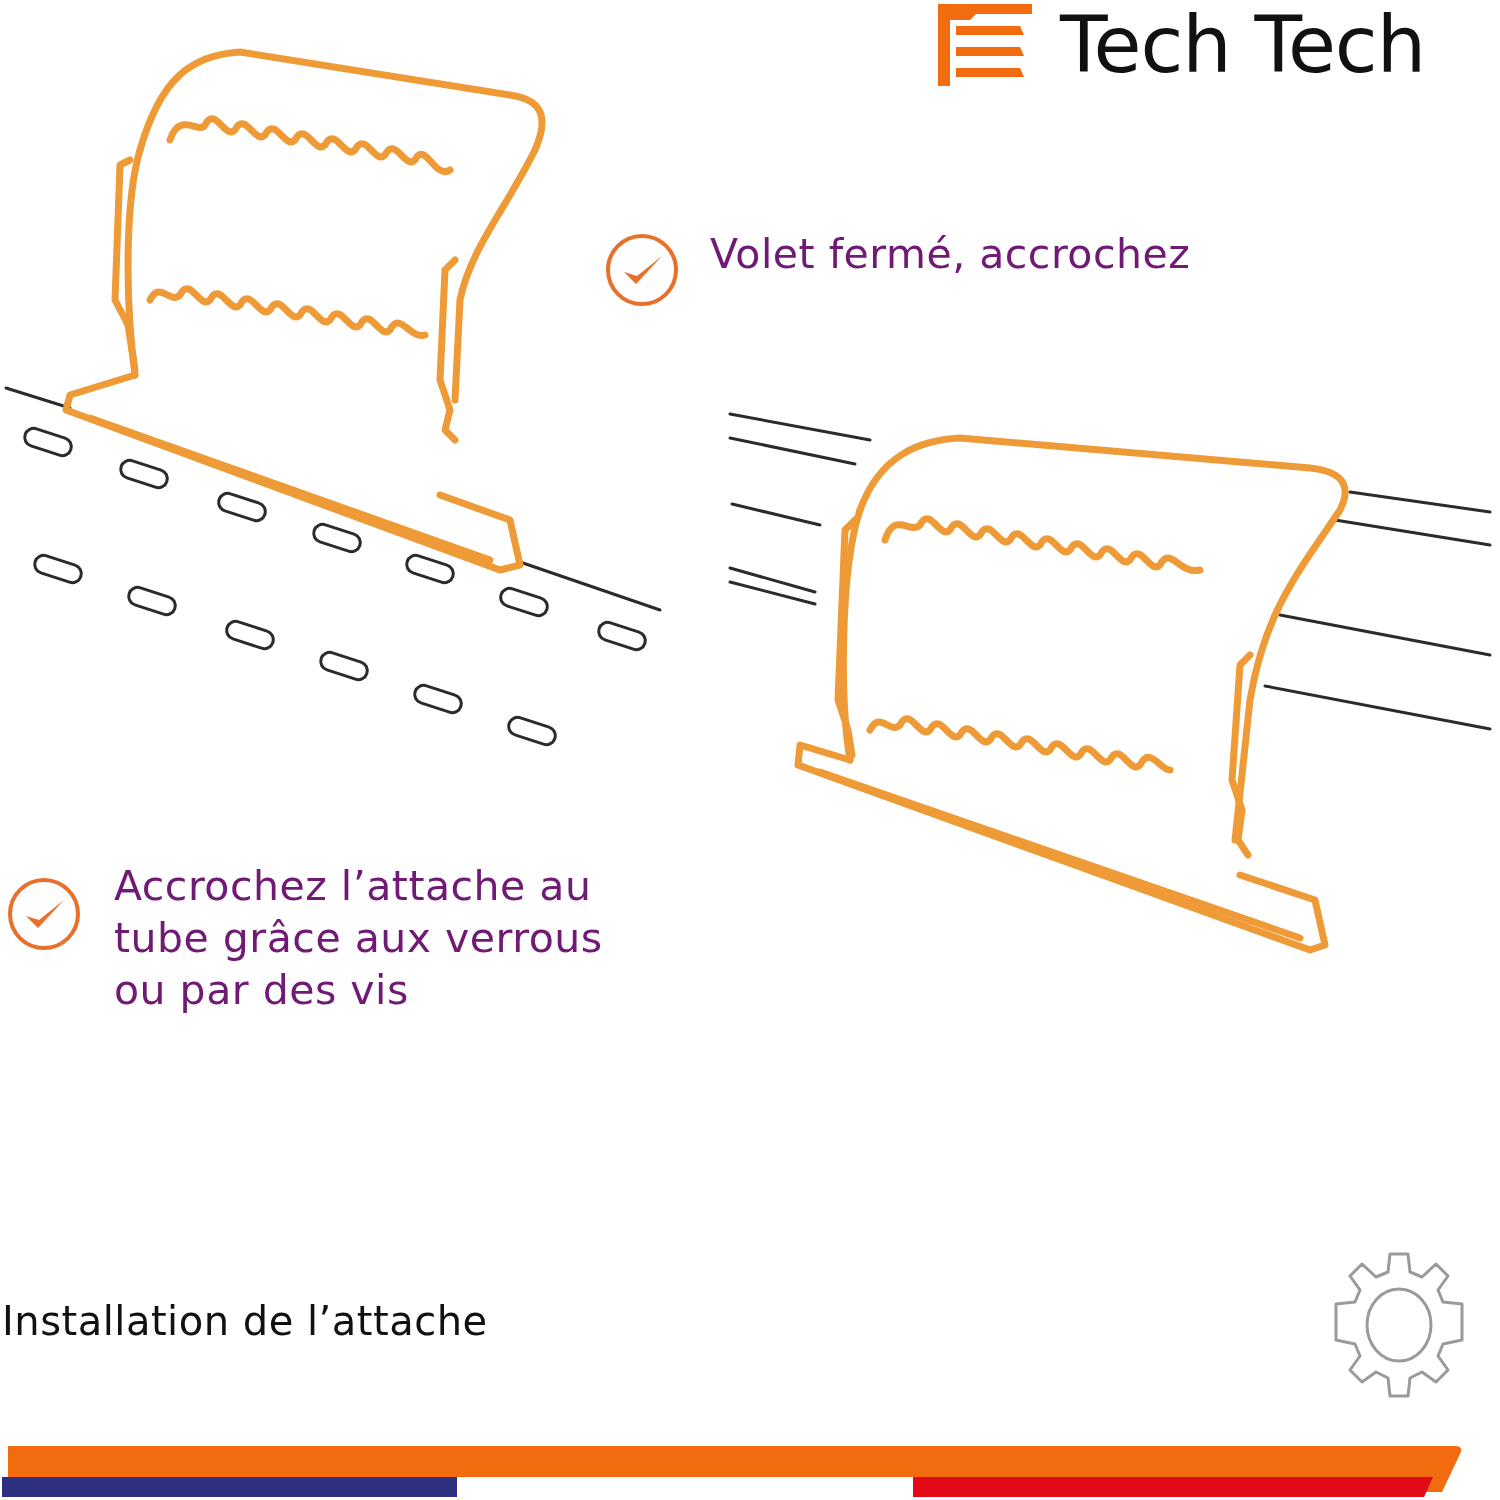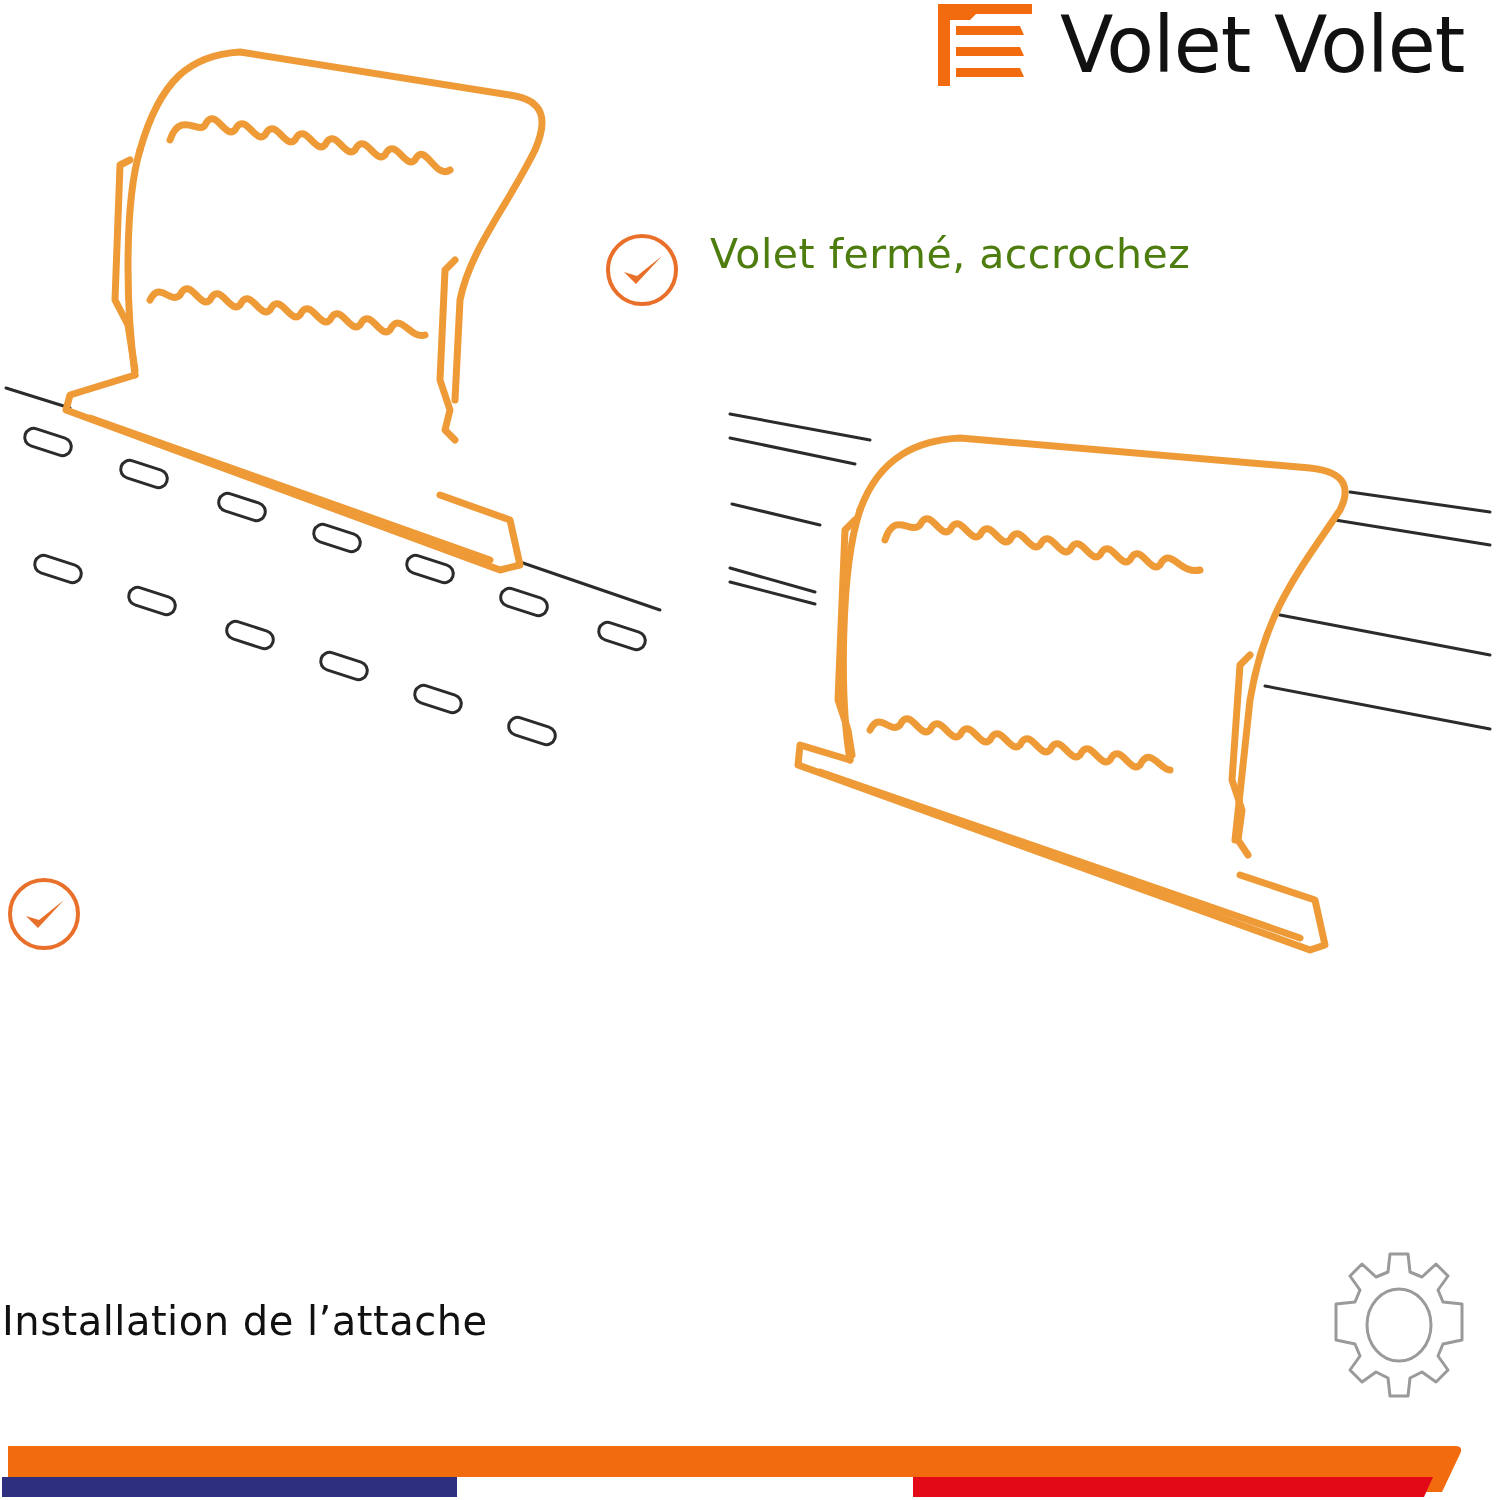--- a/index.html
+++ b/index.html
@@ -1,39 +1,39 @@
 <!DOCTYPE html>
 <html><head>
 <meta charset="utf-8">
 <style>
   html, body { margin:0; padding:0; background:#ffffff; }
   body { width:1500px; height:1500px; position:relative; overflow:hidden; font-family:"DejaVu Sans", sans-serif; color:#111; }
   .abs { position:absolute; }
   .brand { left:936px; top:0; height:90px; display:flex; align-items:center; gap:28px; }
   .brand-name { font-size:78px; font-weight:500; letter-spacing:-1px; color:#111; line-height:1; }
   .step { display:flex; align-items:flex-start; gap:38px; }
-  .step-text { font-size:41px; line-height:52px; color:#4d7c0f; letter-spacing:0.5px; }
+  .step-text { font-size:41px; line-height:52px; color:#701a75; letter-spacing:0.5px; }
   .step-text div { white-space:nowrap; }
   .title { left:2px; top:1298px; font-size:40px; color:#111; letter-spacing:0.5px; white-space:nowrap; }
   .gear { left:1322px; top:1250px; }
   svg { display:block; }
 </style>
 </head>
 <body>
 
 <div class="abs brand">
   <span>
     <svg width="96" height="86" viewBox="0 0 96 86">
       <path d="M2 2 H96 V12 H40 L34 18 H14 V84 H2 Z" fill="#F26B0F"></path>
       <path d="M20 24 H84 L88 33 H20 Z" fill="#F26B0F"></path>
       <path d="M20 45 H84 L88 54 H20 Z" fill="#F26B0F"></path>
       <path d="M20 66 H84 L88 75 H20 Z" fill="#F26B0F"></path>
     </svg>
   </span>
-  <span class="brand-name">Volet Volet</span>
+  <span class="brand-name">Tech Tech</span>
 </div>
 
 <div class="abs" style="left:0;top:40px;">
   <svg width="680" height="720" viewBox="0 0 680 720">
     <g fill="none" stroke="#2B2B2B" stroke-width="3" stroke-linecap="round">
       <line x1="6" y1="348" x2="70" y2="368"></line>
       <line x1="520" y1="522" x2="660" y2="570"></line>
       <g>
         <rect x="24" y="393" width="48" height="18" rx="9" transform="rotate(18 48 402)"></rect>
         <rect x="120" y="425" width="48" height="18" rx="9" transform="rotate(18 144 434)"></rect>
@@ -101,20 +101,25 @@
   </svg>
 </div>
 
 <div class="abs step" style="left:6px;top:860px;">
   <span style="margin-top:16px;">
     <svg width="76" height="76" viewBox="0 0 76 76">
       <circle cx="38" cy="38" r="34" fill="none" stroke="#E8702A" stroke-width="4"></circle>
       <path d="M20 40 L32 52 L58 24 L33 44 Z" fill="#E8702A"></path>
     </svg>
   </span>
+  <div class="step-text" style="margin-left:-6px;">
+    <div>Accrochez l’attache au</div>
+    <div>tube grâce aux verrous</div>
+    <div>ou par des vis</div>
+  </div>
 </div>
 
 <div class="abs title">Installation de l’attache</div>
 
 <div class="abs gear">
   <svg width="156" height="150" viewBox="0 0 156 150">
     <g fill="none" stroke="#9A9A9A" stroke-width="3" stroke-linejoin="round">
       <path d="M68 4 H86 L88 22 L100 27 L114 14 L126 26 L116 40 L121 52 L140 54 V72 L140 90 L121 94 L116 106 L126 120 L114 132 L100 122 L88 128 L86 146 H68 L66 128 L54 122 L40 132 L28 120 L38 106 L33 94 L14 90 V54 L33 52 L38 40 L28 26 L40 14 L54 27 L66 22 Z"></path>
       <ellipse cx="77" cy="75" rx="32" ry="36"></ellipse>
     </g>

